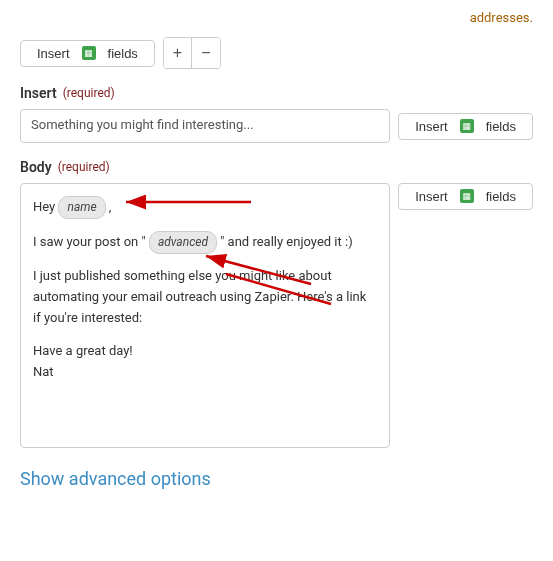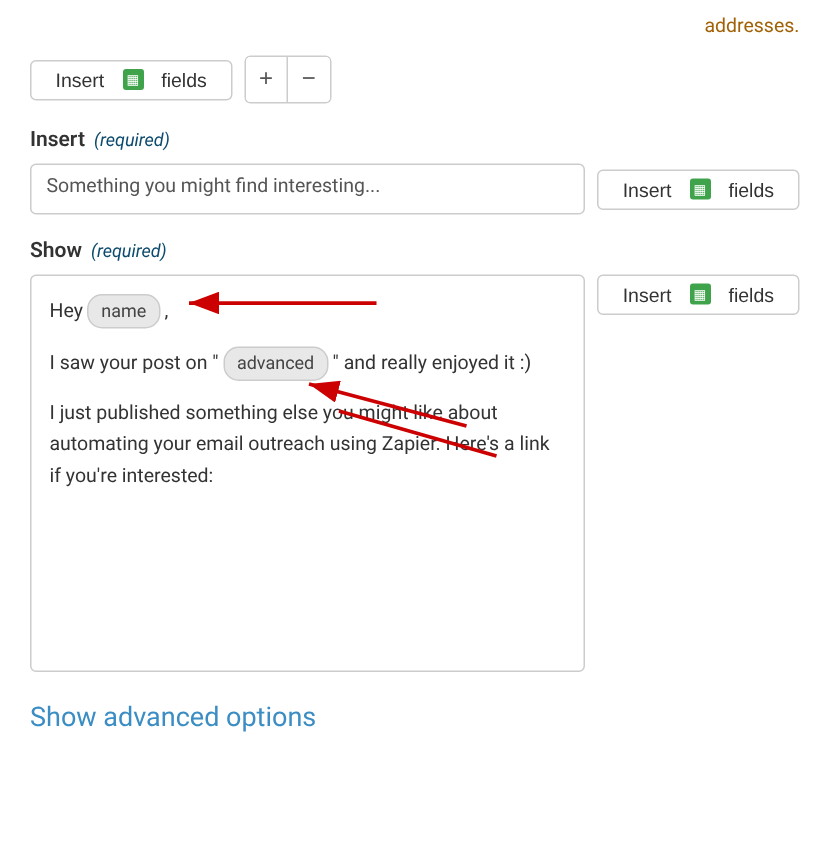--- a/index.html
+++ b/index.html
@@ -107,24 +107,23 @@
     .field-label {
       font-weight: 600;
       font-size: 14px;
       margin-bottom: 8px;
       display: flex;
       align-items: center;
       gap: 6px;
     }
 
     .required-badge {
-      color: #0c4a6e;
+      color: #7f1d1d;
       font-size: 12px;
       font-weight: 400;
-      font-style: italic;
     }
 
     .subject-section {
       margin-bottom: 16px;
     }
 
     .subject-row {
       display: flex;
       align-items: center;
       gap: 8px;
@@ -169,20 +168,21 @@
     }
 
     .body-editor .chip {
       background: #e8e8e8;
       border: 1px solid #ccc;
       border-radius: 10px;
       padding: 1px 8px;
       font-size: 12px;
       color: #444;
       display: inline-block;
+      font-style: italic;
     }
 
     .body-right {
       display: flex;
       flex-direction: column;
       gap: 8px;
       padding-top: 0;
     }
 
     .show-advanced {
@@ -239,35 +239,38 @@
       <span>Insert</span>
       <span class="field-icon">▦</span>
       <span>fields</span>
     </button>
   </div>
 </div>
 
 
 <div class="body-section">
   <div class="field-label">
-    <span>Show</span>
+    <span>Body</span>
     <span class="required-badge">(required)</span>
   </div>
   <div class="body-wrapper">
     <div class="body-row">
       <div class="body-editor">
         <div class="body-paragraph">
           Hey <span class="chip">name</span> ,
         </div>
         <div class="body-paragraph">
           I saw your post on " <span class="chip">advanced</span> " and really enjoyed it :)
         </div>
         <div class="body-paragraph">
           I just published something else you might like about automating your email outreach using Zapier. Here's a link if you're interested:
         </div>
+        <div class="body-paragraph">
+          Have a great day!<br>Nat
+        </div>
 
         <svg class="arrows-overlay" width="420" height="270" style="position:absolute;top:0;left:0;pointer-events:none;">
 
           <defs>
             <marker id="arrowhead1" markerWidth="8" markerHeight="6" refX="8" refY="3" orient="auto">
               <polygon points="0 0, 8 3, 0 6" fill="#cc0000"></polygon>
             </marker>
             <marker id="arrowhead2" markerWidth="8" markerHeight="6" refX="8" refY="3" orient="auto">
               <polygon points="0 0, 8 3, 0 6" fill="#cc0000"></polygon>
             </marker>

